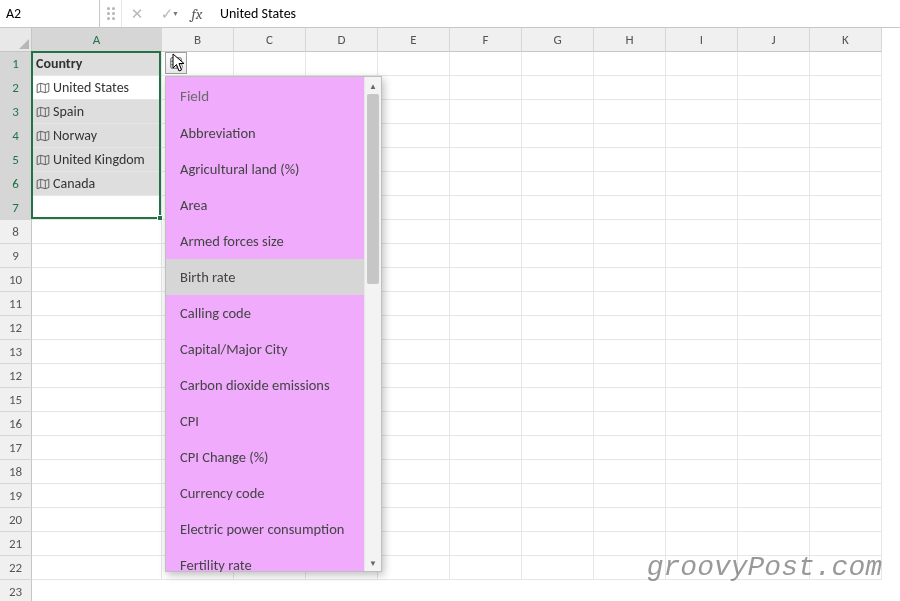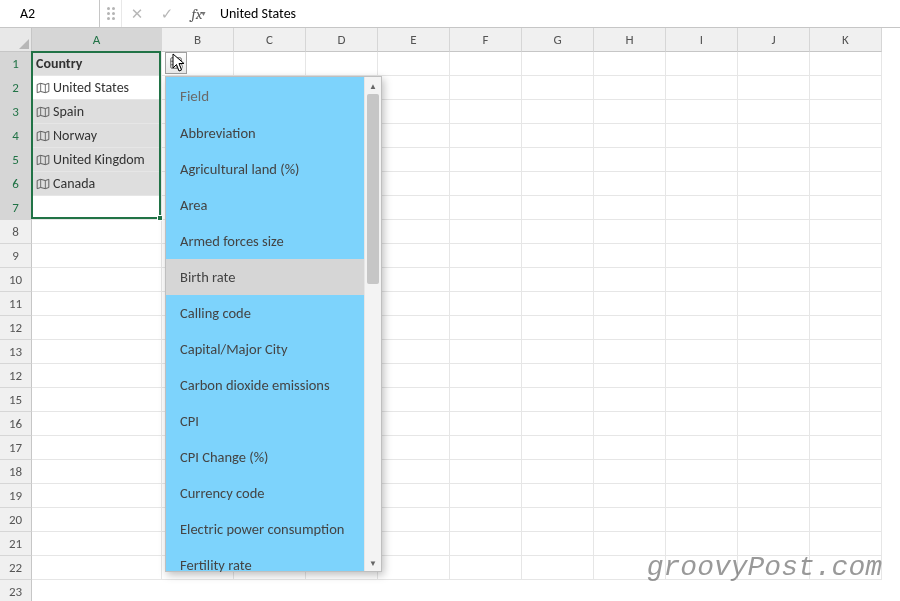--- a/index.html
+++ b/index.html
@@ -24,21 +24,21 @@
   }
   .name-box {
     width: 100px;
     display: flex;
     align-items: center;
     border-right: 1px solid #c6c6c6;
   }
   .name-box-input {
     flex:1;
     border: none;
-    padding: 0 20px;
+    padding: 0 6px;
     font-size: 14px;
     font-family: inherit;
     outline: none;
     background: transparent;
   }
   .name-box-dd {
     width: 14px;
     display:flex;
     align-items:center;
     justify-content:center;
@@ -200,21 +200,21 @@
   }
   .insert-btn svg { width:14px; height:14px;}
   .cursor-arrow {
     position:absolute;
     z-index:40;
     pointer-events:none;
   }
   
   .field-dropdown {
     position:absolute;
-    background:#7dd3fc;
+    background:#f0abfc;
     border:1px solid #bfbfbf;
     box-shadow: 2px 3px 8px rgba(0,0,0,0.25);
     z-index: 30;
     display:flex;
   }
   .field-list {
     width: 198px;
     padding: 4px 0;
   }
   .field-head {

